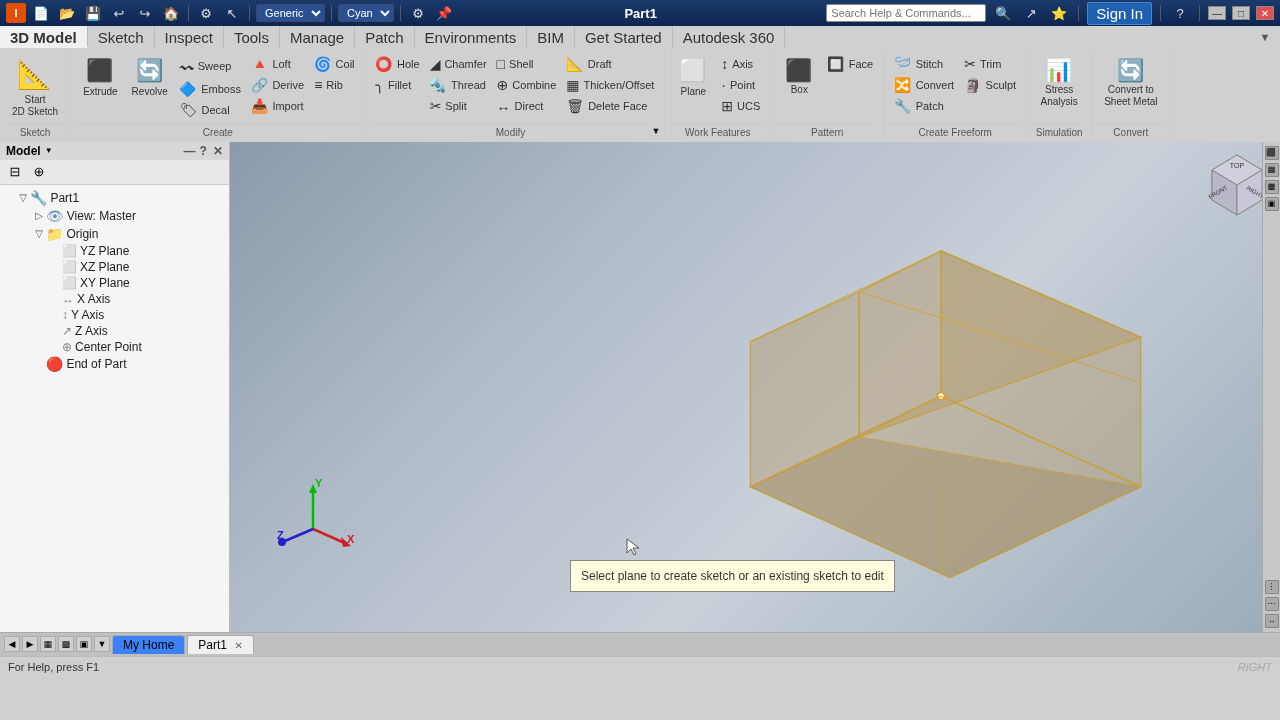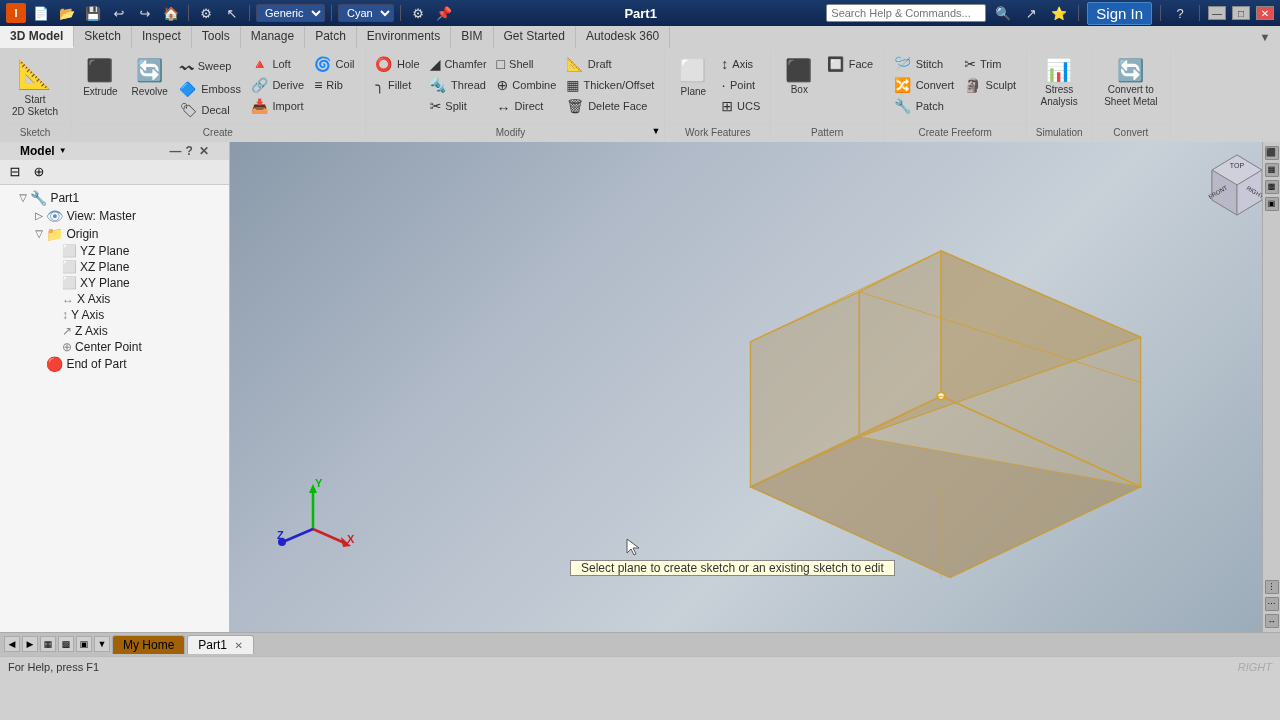--- a/index.html
+++ b/index.html
@@ -18,21 +18,21 @@
     .app-icon { width: 20px; height: 20px; background: #e05000; border-radius: 2px; display: inline-flex; align-items: center; justify-content: center; color: white; font-weight: bold; font-size: 11px; }
     .qa-btn { width: 22px; height: 20px; display: inline-flex; align-items: center; justify-content: center; cursor: pointer; color: #ddd; font-size: 13px; border-radius: 2px; }
     .qa-sep { width: 1px; height: 16px; background: #556; margin: 0 2px; }
     .qa-dropdown { background: #2a5090; border: 1px solid #446; color: white; padding: 1px 4px; border-radius: 2px; font-size: 11px; cursor: pointer; }
     .qa-input-box { background: #fff; border: 1px solid #888; width: 160px; height: 18px; padding: 0 4px; font-size: 11px; border-radius: 2px; }
     .sign-in-btn { background: #2060b0; border: 1px solid #4488cc; color: white; padding: 2px 8px; font-size: 15px; cursor: pointer; border-radius: 2px; }
     #ribbon-tabs {
       display: flex; background: #d0d0d0; height: 22px;
     }
     .ribbon-tab {
-      padding: 3px 10px; font-size: 12px; cursor: pointer; border-right: 1px solid #bbb;
+      padding: 3px 10px; font-size: 15px; cursor: pointer; border-right: 1px solid #bbb;
       color: #333;
     }
     .ribbon-tab.active { background: #f0f0f0; border-bottom: 2px solid #f0f0f0; font-weight: bold; }
     #ribbon-content {
       display: flex; align-items: stretch; padding: 2px 0; min-height: 88px; overflow: hidden;
     }
     .ribbon-group {
       display: flex; flex-direction: column; border-right: 1px solid #ccc;
       padding: 2px 4px; min-width: fit-content;
     }
@@ -57,21 +57,21 @@
     
     #main-layout { display: flex; height: calc(720px - 26px - 26px - 22px - 88px - 22px - 28px - 24px); }
 
     
     #left-panel {
       width: 230px; background: #f5f5f5; border-right: 1px solid #bbb;
       display: flex; flex-direction: column;
     }
     #panel-header {
       display: flex; align-items: center; justify-content: space-between;
-      background: #d8d8d8; padding: 2px 20px; font-size: 12px; font-weight: bold;
+      background: #d8d8d8; padding: 2px 6px; font-size: 12px; font-weight: bold;
     }
     #panel-toolbar { display: flex; align-items: center; gap: 2px; padding: 2px 4px; background: #e8e8e8; border-bottom: 1px solid #ccc; }
     .panel-tool-btn { width: 22px; height: 20px; display: inline-flex; align-items: center; justify-content: center; cursor: pointer; font-size: 13px; border-radius: 2px; }
 
     #tree { padding: 4px 0; overflow-y: auto; flex: 1; }
     .tree-item { display: flex; align-items: center; padding: 1px 0; cursor: pointer; }
     .tree-indent { width: 16px; display: inline-block; }
     .tree-expand { width: 14px; display: inline-flex; align-items: center; justify-content: center; font-size: 10px; color: #555; }
     .tree-icon { font-size: 14px; margin-right: 3px; }
     .tree-label { font-size: 12px; color: #222; }
@@ -80,21 +80,21 @@
     #viewport {
       flex: 1; position: relative;
       background: linear-gradient(135deg, #8a9aaa 0%, #b0bac8 30%, #c8d0d8 60%, #9aabb8 100%);
       overflow: hidden;
     }
 
     
     #tooltip {
       position: absolute; left: 340px; top: 418px;
       background: #ffffdd; border: 1px solid #888;
-      padding: 0 10px; font-size: 12px; color: #333;
+      padding: 8px 10px; font-size: 12px; color: #333;
       white-space: nowrap; z-index: 100;
     }
 
     
     #cursor {
       position: absolute; left: 395px; top: 395px;
       width: 16px; height: 16px; pointer-events: none;
       z-index: 200;
     }
 
@@ -126,21 +126,21 @@
       background: #d0d0d0; border-top: 1px solid #bbb; height: 22px; padding: 0 8px;
       font-size: 11px; color: #333;
     }
 
     
     #bottom-tabs {
       display: flex; align-items: center; background: #c0c0c0; height: 24px;
       border-top: 1px solid #aaa; padding: 0 4px; gap: 2px;
     }
     .bottom-tab {
-      padding: 2px 10px; font-size: 12px; background: #a16207; border: 1px solid #aaa;
+      padding: 2px 10px; font-size: 12px; background: #3b82f6; border: 1px solid #aaa;
       border-bottom: none; cursor: pointer; border-radius: 3px 3px 0 0;
     }
     .bottom-tab.active { background: #f0f0f0; }
     .bottom-tab-close { margin-left: 4px; color: #666; cursor: pointer; font-size: 10px; }
     .bottom-nav { width: 16px; height: 16px; border: 1px solid #aaa; background: #d0d0d0; cursor: pointer; display: flex; align-items: center; justify-content: center; font-size: 9px; }
 
     
     .panel-close { cursor: pointer; font-size: 12px; color: #555; }
     .panel-min { cursor: pointer; font-size: 12px; color: #555; margin-left: 4px; }
 

